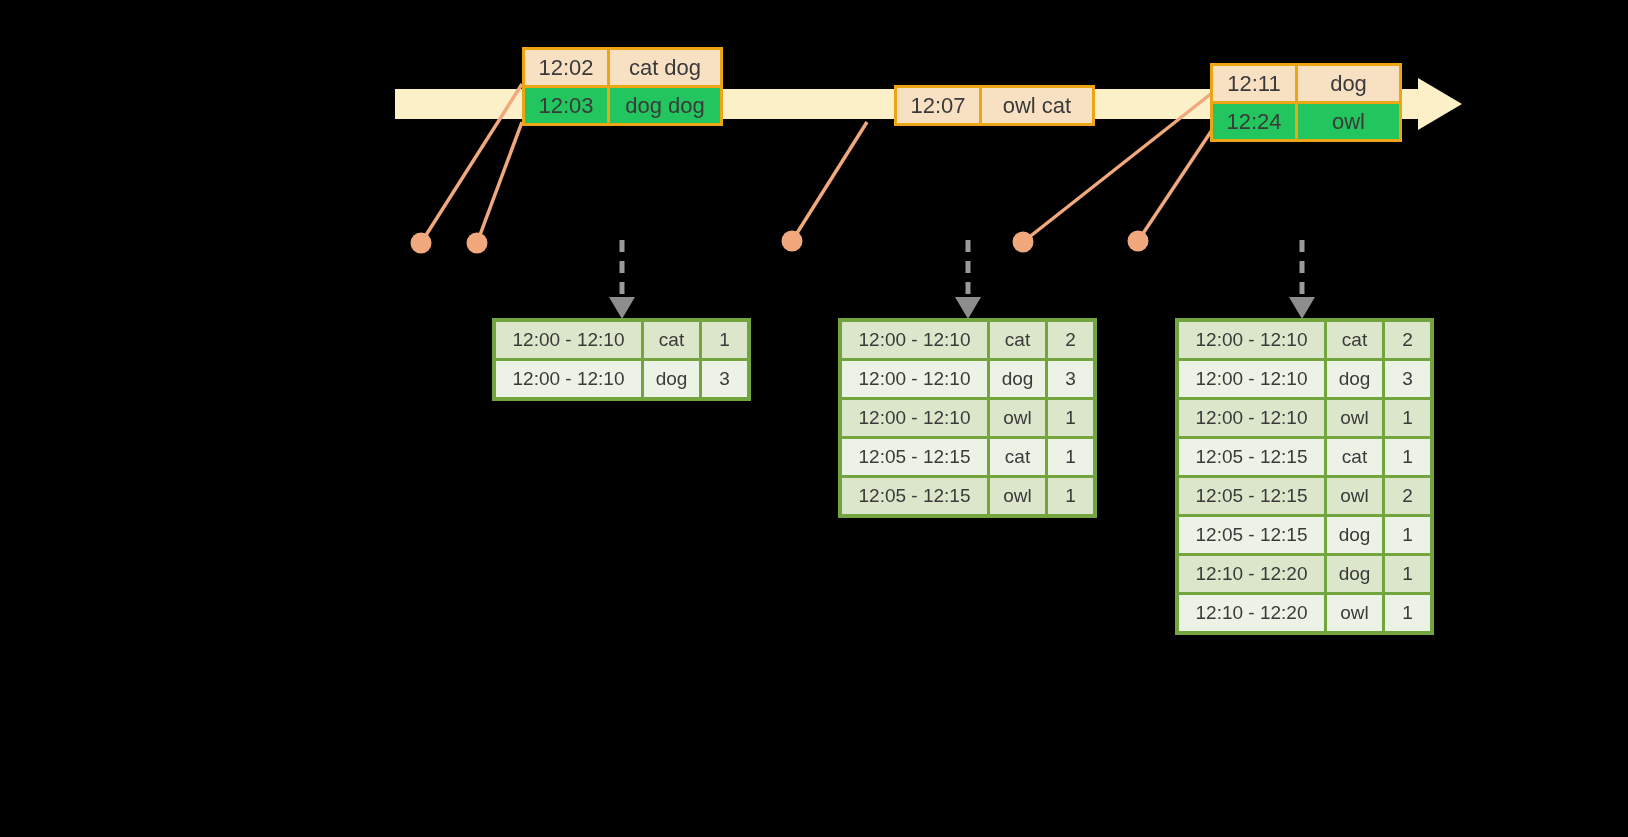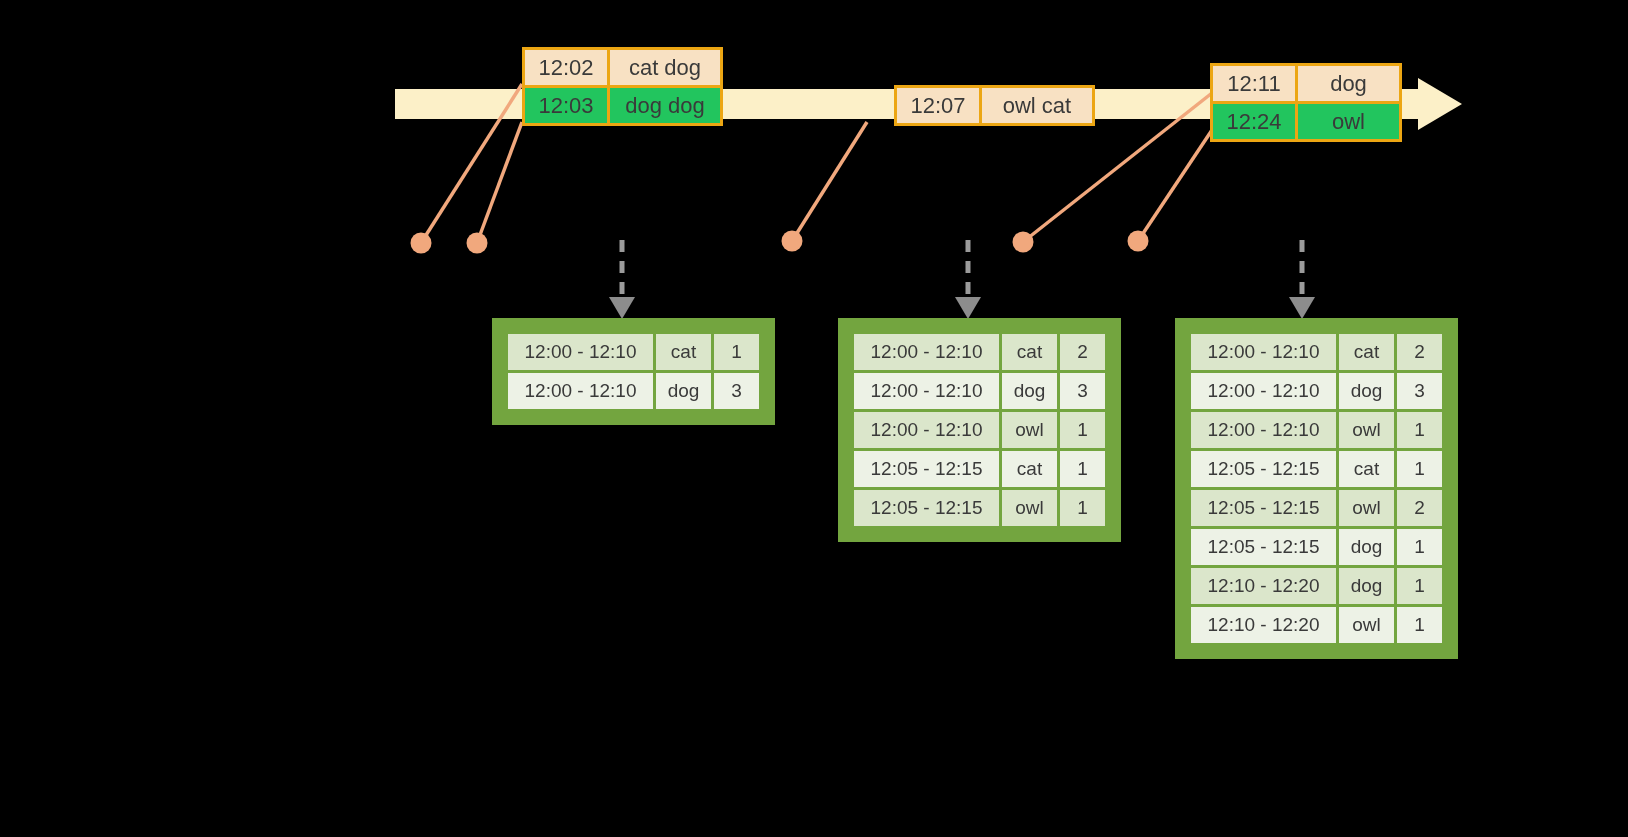--- a/index.html
+++ b/index.html
@@ -18,21 +18,21 @@
     color:#3a3a3a;
     white-space:nowrap;
     overflow:hidden;
   }
   
   .otable{background:#eca613;gap:3px;padding:3px;}
   .otable .cell{height:35px;line-height:35px;font-size:22px;}
   .otable .dark{background:#f8e1c3;}
   .otable .light{background:#22c55e;}
   
-  .gtable{background:#73a53f;gap:3px;padding:16px;}
+  .gtable{background:#73a53f;gap:3px;padding:4px;}
   .gtable .cell{height:36px;line-height:36px;font-size:19px;}
   .gtable .dark{background:#dbe6cb;}
   .gtable .light{background:#edf2e6;}
 </style>
 </head>
 <body>
 
 <div class="canvas">
 
   <svg class="layer" width="1628" height="837" viewBox="0 0 1628 837">

